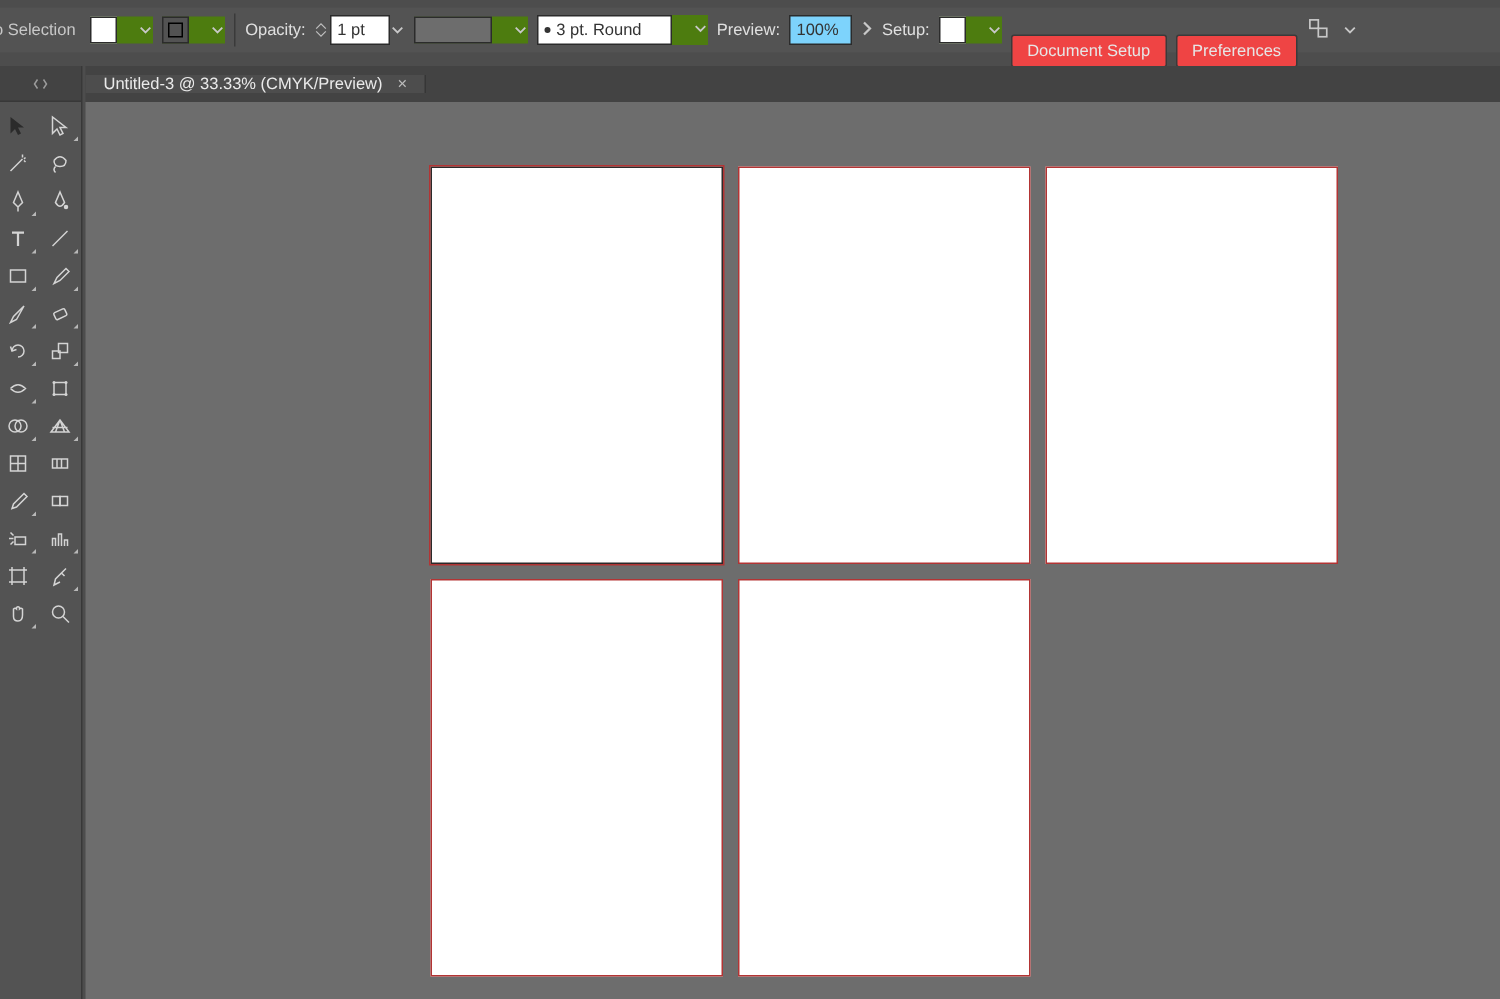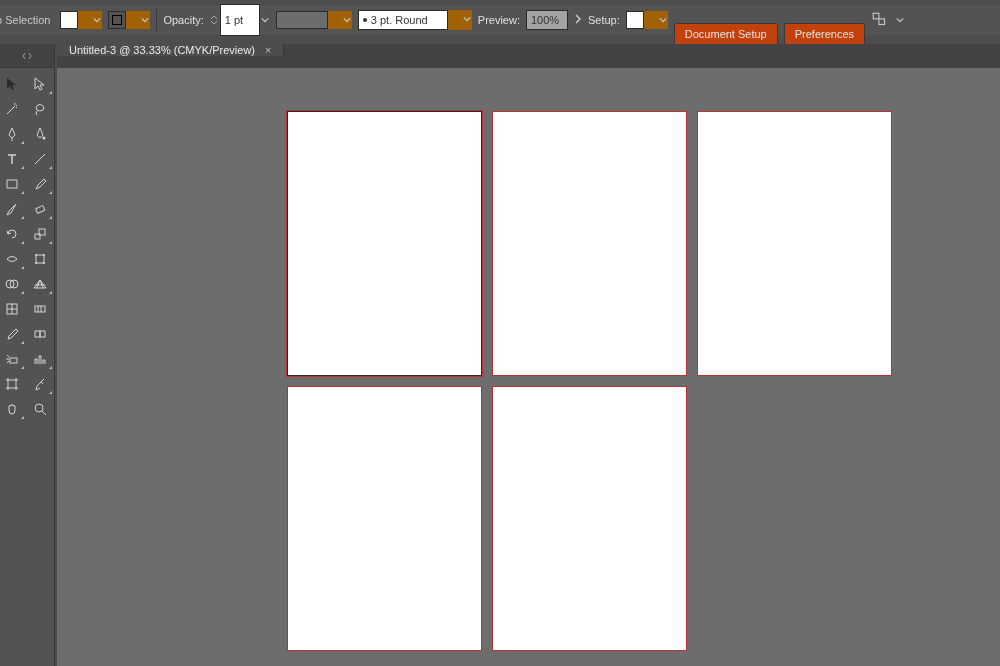--- a/index.html
+++ b/index.html
@@ -35,79 +35,79 @@
   .swatch.white { background: #ffffff; }
   .swatch.holo {
     background: #535353;
     position: relative;
   }
   .swatch.holo::after{
     content:""; position:absolute; inset:3px; border:1px solid #000;
   }
   .dd {
     display: flex; align-items: flex-start; gap: 14px;
-    background: #a16207;
+    background: #4d7c0f;
   }
   .chev {
     width: 10px; height: 18px; display: flex; align-items: center; justify-content: center;
     color: #c8c8c8;
   }
   .chev svg { width: 8px; height: 8px; }
   .label { color: #e0e0e0; }
   .stroke-spin {
     display: flex; align-items: center;
     height: 20px;
   }
   .spin-arrows {
     display: flex; flex-direction: column; justify-content: center;
     width: 10px; color: #c0c0c0;
   }
   .spin-arrows svg { width:8px; height:5px; display:block;}
   .spin-box {
-    width: 40px; height: 32px; background: #ffffff; color: #333;
+    width: 40px; height: 20px; background: #ffffff; color: #333;
     display: flex; align-items: center; padding: 0 4px;
     border: 1px solid #2b2b2b;
   }
   .stroke-color {
     width: 52px; height: 18px; background: #6d6d6d;
     border: 1px solid #2b2b2b;
   }
   .profile-box {
     width: 90px; height: 20px; background: #ffffff; color: #333;
     display: flex; align-items: center; padding: 0 4px; gap:4px;
     border: 1px solid #2b2b2b;
   }
   .profile-box .dot { width:4px;height:4px;border-radius:50%;background:#333;}
   .opac-box {
-    width: 42px; height: 20px; background: #a3a3a3; color: #333;
+    width: 42px; height: 20px; background: #7dd3fc; color: #333;
     display: flex; align-items: center; padding: 0 4px;
     border: 1px solid #2b2b2b;
   }
   .style-swatch {
     width: 18px; height: 18px; background: #fff; border:1px solid #2b2b2b;
   }
   .btn {
     height: 22px; padding: 0 10px;
-    background: #c2410c; border: 1px solid #3a3a3a;
+    background: #ef4444; border: 1px solid #3a3a3a;
     color: #e6e6e6; display: flex; align-items: center;
     border-radius: 2px;
     margin-top: 28px;
   }
   .arrow-r svg{width:8px;height:10px;}
   .divider { width:1px; height:22px; background:#3a3a3a;}
   .fly-icon { width:18px;height:18px; display:flex; align-items:center; justify-content:center;}
 
   
   .tab-strip {
     position: absolute;
     top: 44px; left: 57px; right: 0;
     height: 24px;
     background: #434343;
     display: flex;
-    align-items: flex-start;
+    align-items: center;
   }
   .tab {
     display: flex; align-items: center; gap: 10px;
     padding: 0 12px;
     background: #4d4d4d;
     color: #eaeaea;
     font-size: 11px;
     border-right: 1px solid #363636;
   }
   .tab .x { color: #bdbdbd; font-size: 11px; }

